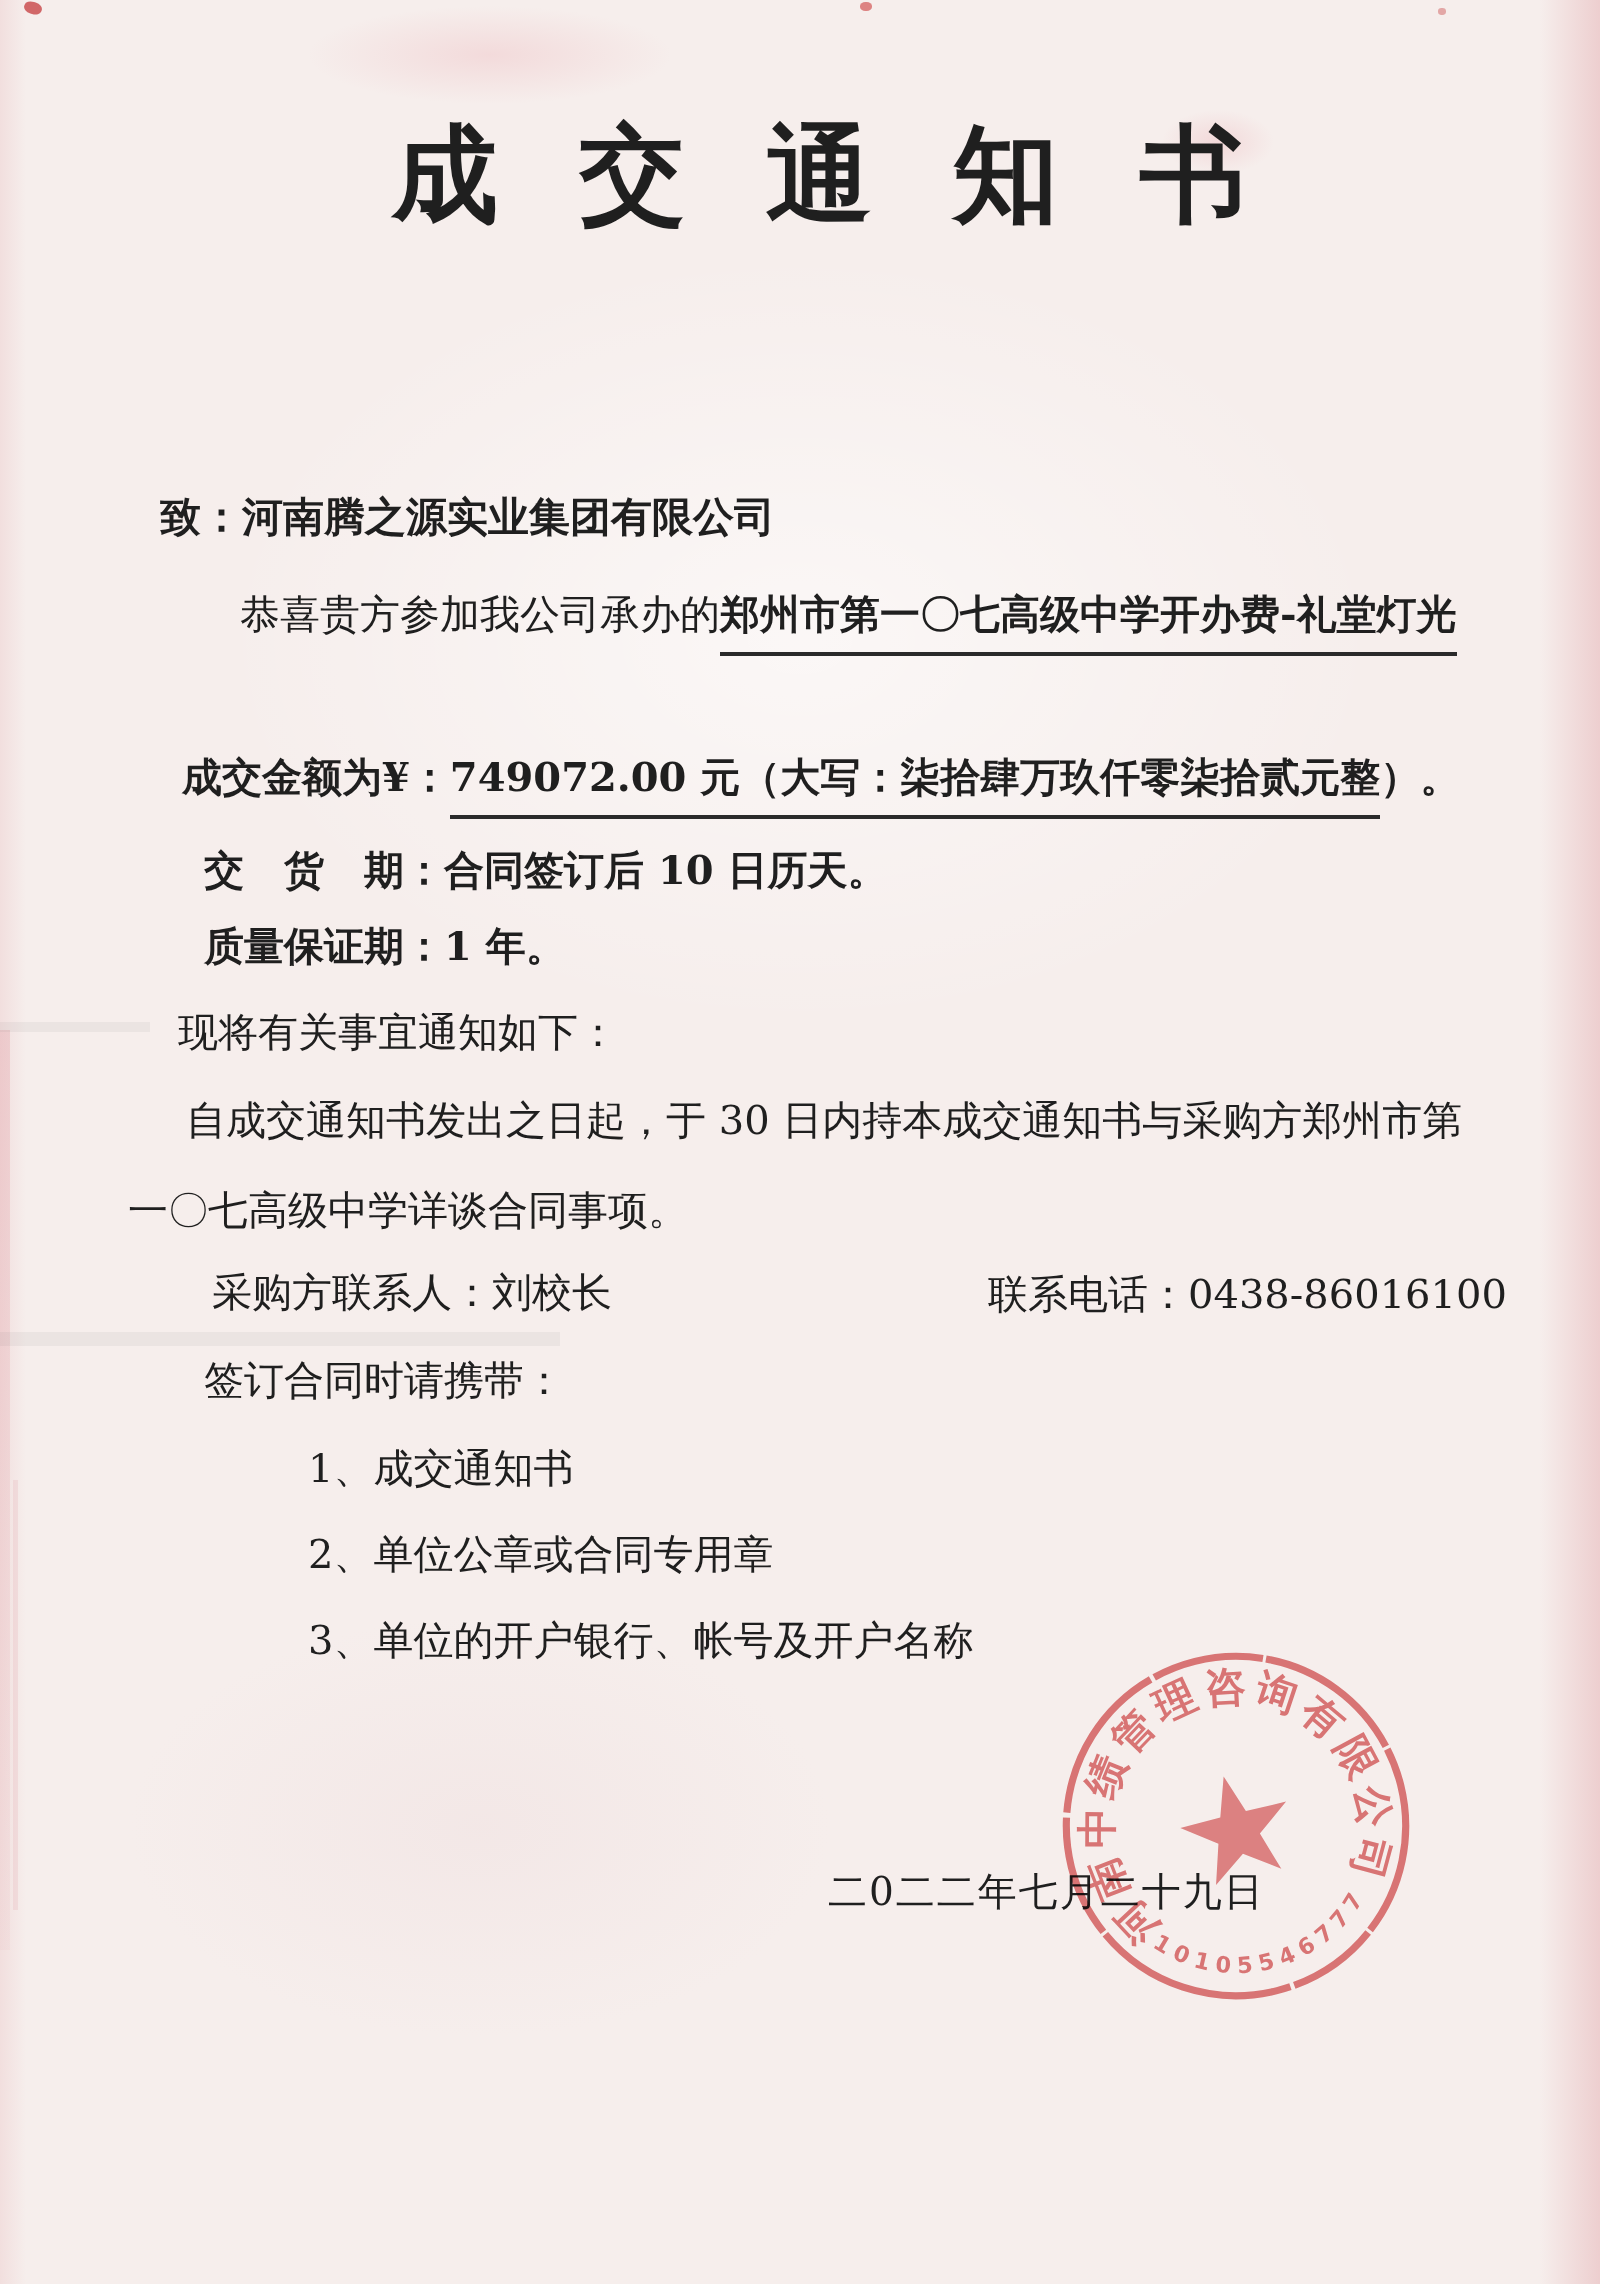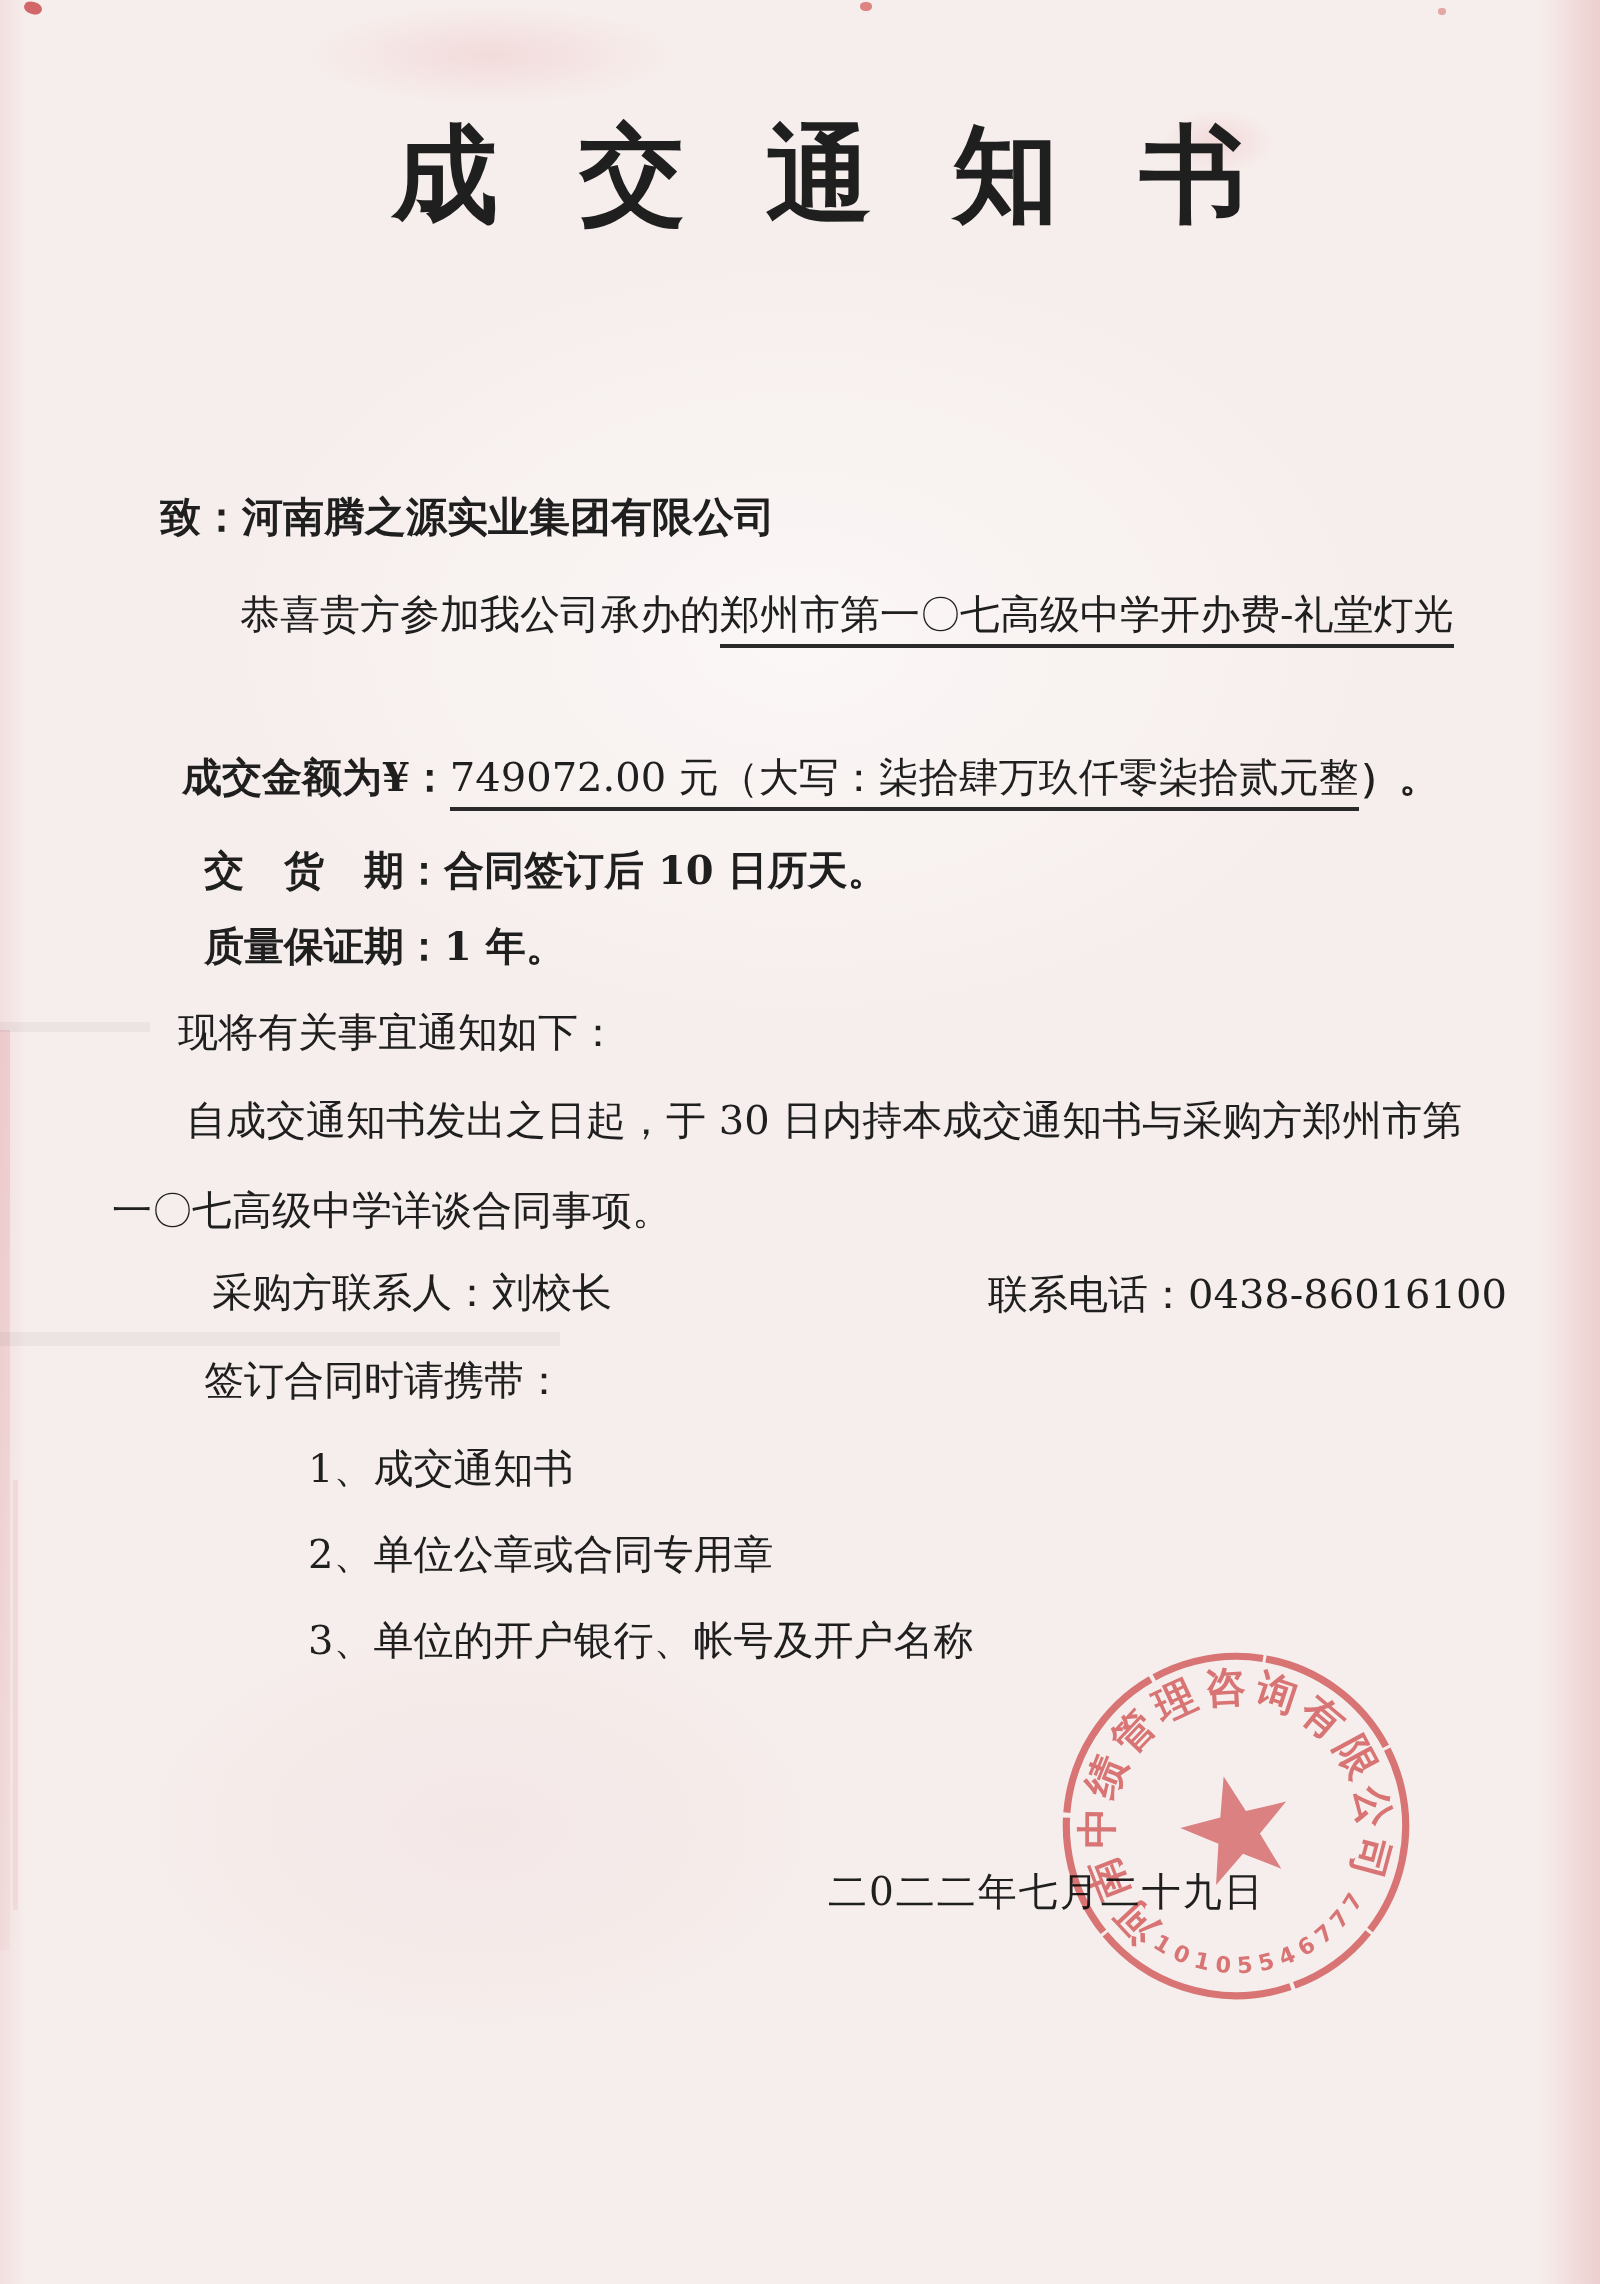--- a/index.html
+++ b/index.html
@@ -14,21 +14,21 @@
     background-image:
       radial-gradient(ellipse 260px 70px at 490px 55px, rgba(233,160,168,.25), transparent 70%),
       radial-gradient(ellipse 80px 46px at 1218px 142px, rgba(233,160,168,.28), transparent 70%),
       radial-gradient(ellipse 900px 600px at 50% 28%, rgba(255,255,255,.55), transparent 65%),
       radial-gradient(ellipse 500px 300px at 30% 80%, rgba(240,225,225,.5), transparent 70%),
       linear-gradient(to left, rgba(226,168,172,.45), rgba(226,168,172,0) 60px),
       linear-gradient(to right, rgba(226,168,172,.22), rgba(226,168,172,0) 26px);
   }
   .line{position:absolute;white-space:nowrap;font-size:40px;line-height:1.22;}
   .b{font-weight:bold;}
-  .ub{font-weight:normal;border-bottom:4px solid #2a2a2a;padding-bottom:7px;}
+  .ub{font-weight:bold;border-bottom:4px solid #2a2a2a;padding-bottom:15px;}
   .title{
     position:absolute;top:116px;left:392px;
     font-size:106px;font-weight:bold;letter-spacing:22px;line-height:1.1;
     white-space:nowrap;
   }
   .subtitle{position:absolute;top:360px;left:488px;font-size:43px;font-weight:bold;white-space:nowrap;}
   .seal{
     position:absolute;left:1052px;top:1642px;width:368px;height:368px;
     transform:rotate(-14deg);
     opacity:.82;mix-blend-mode:multiply;
@@ -64,21 +64,21 @@
     <span class="b">成交金额为¥：</span><span class="ub">749072.00 元（大写：柒拾肆万玖仟零柒拾贰元整</span><span class="b">）。</span>
   </div>
 
   <div class="line b" style="top:846px;left:204px;">交　货　期：合同签订后 10 日历天。</div>
 
   <div class="line b" style="top:922px;left:204px;">质量保证期：1 年。</div>
 
   <div class="line" style="top:1008px;left:178px;">现将有关事宜通知如下：</div>
 
   <div class="line" style="top:1096px;left:186px;">自成交通知书发出之日起，于 30 日内持本成交通知书与采购方郑州市第</div>
-  <div class="line" style="top:1186px;left:112px;">一〇七高级中学详谈合同事项。</div>
+  <div class="line" style="top:1186px;left:128px;">一〇七高级中学详谈合同事项。</div>
 
   <div class="line" style="top:1268px;left:212px;">采购方联系人：刘校长</div>
   <div class="line" style="top:1270px;left:988px;">联系电话：0438-86016100</div>
 
   <div class="line" style="top:1356px;left:204px;">签订合同时请携带：</div>
   <div class="line" style="top:1444px;left:308px;">1、成交通知书</div>
   <div class="line" style="top:1530px;left:308px;">2、单位公章或合同专用章</div>
   <div class="line" style="top:1616px;left:308px;">3、单位的开户银行、帐号及开户名称</div>
 
   <div class="line" style="top:1868px;left:828px;font-size:39px;letter-spacing:2px;">二0二二年七月二十九日</div>

